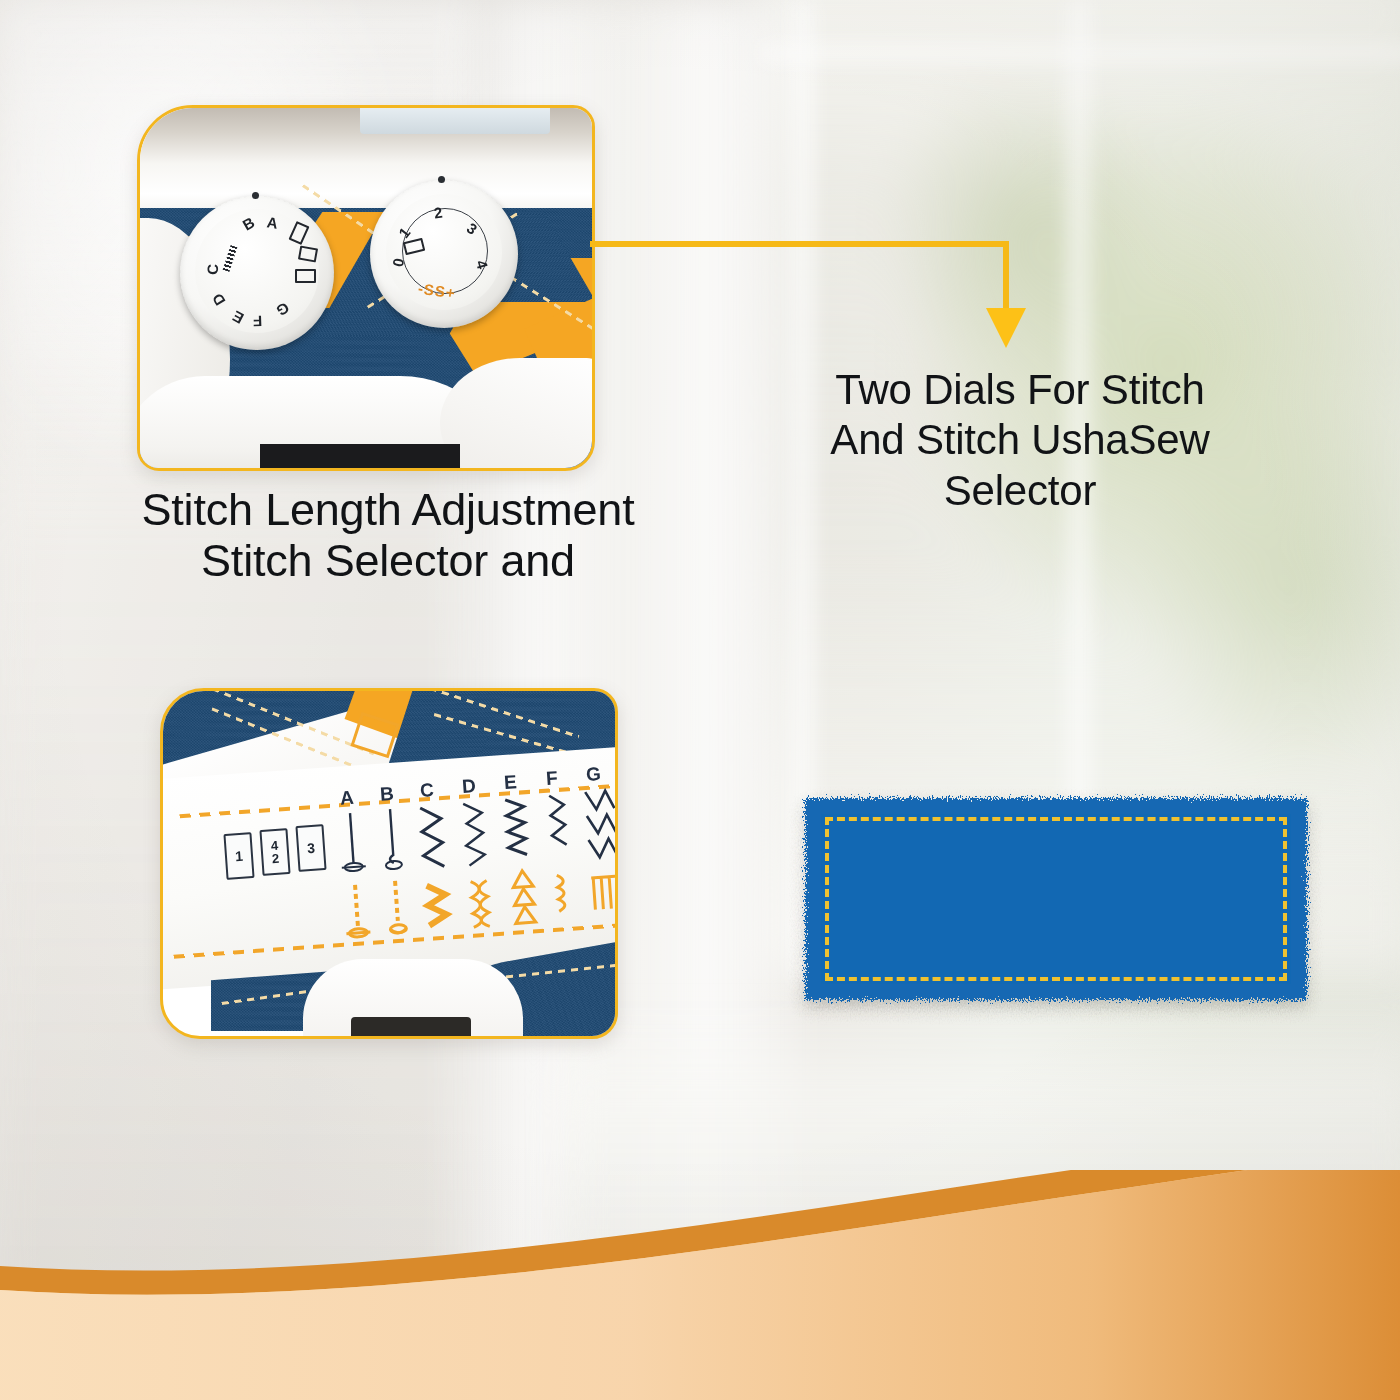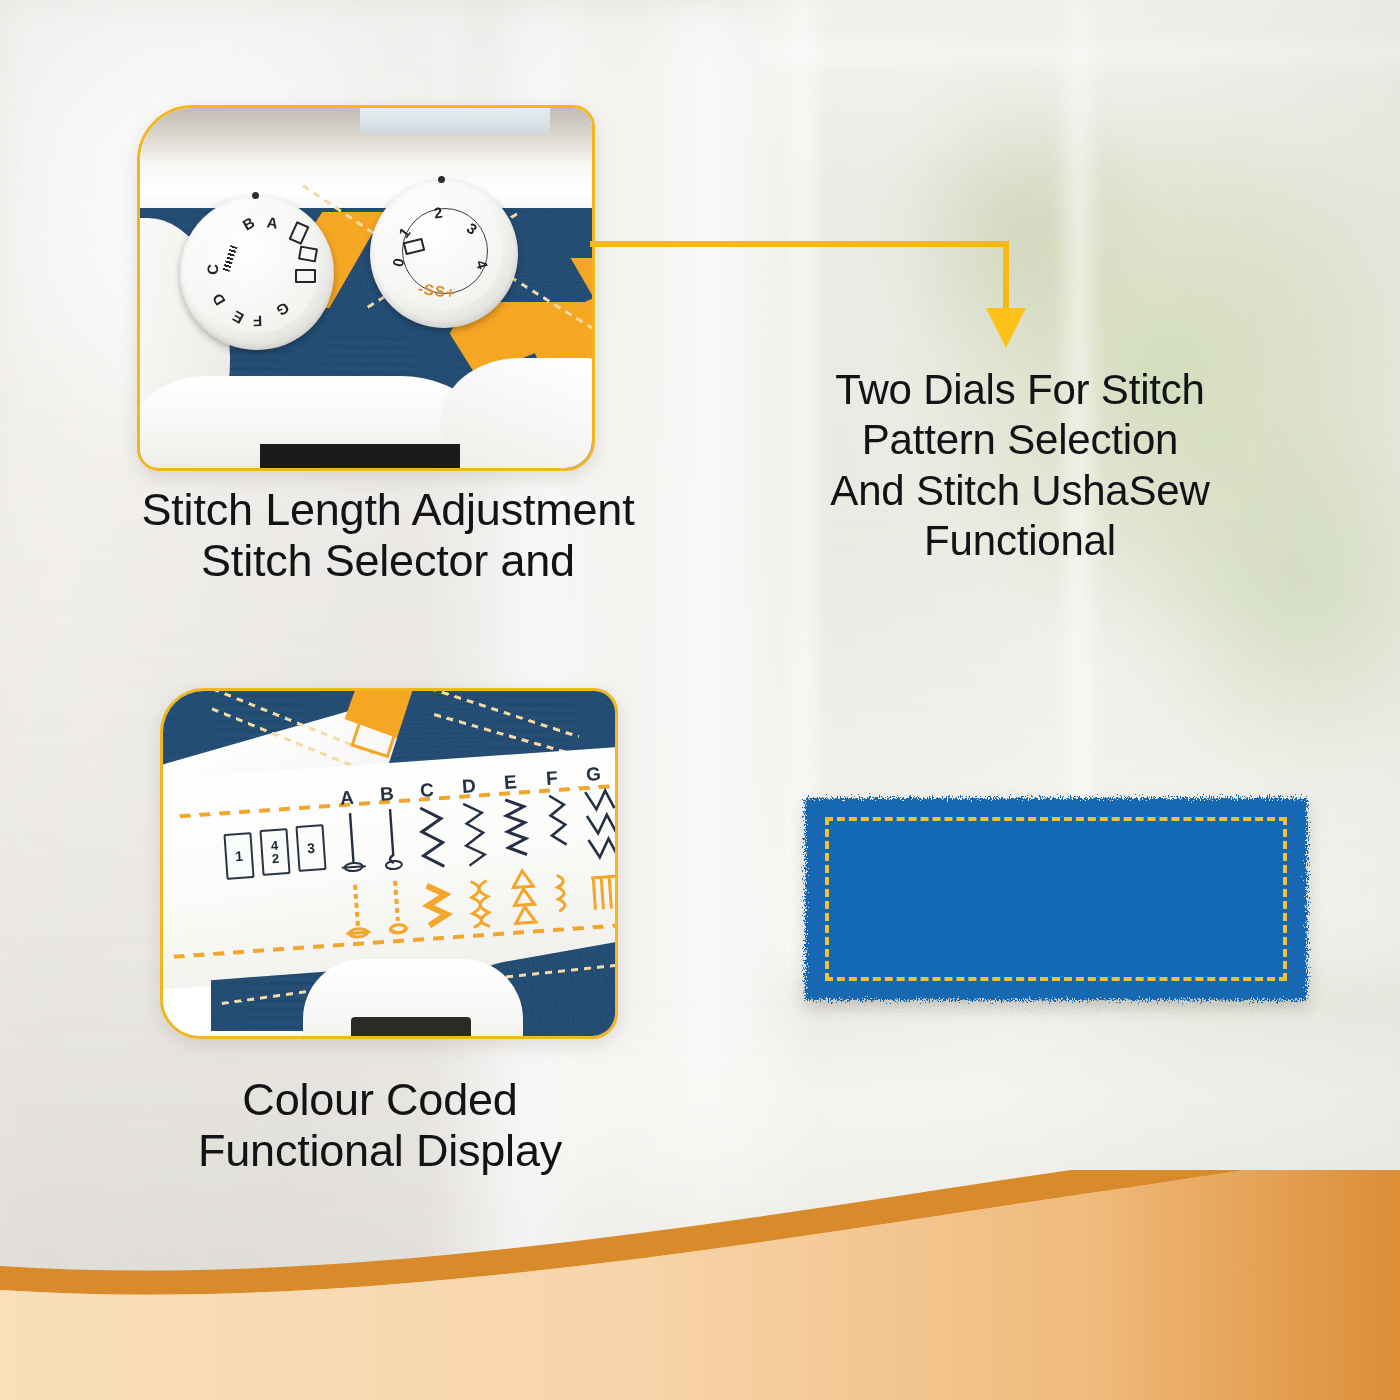--- a/index.html
+++ b/index.html
@@ -373,30 +373,25 @@
            border-radius:4px;"></div>
 
     </div>
   </div>
 
   <div class="cap cap-left1">
     <div>Stitch Length Adjustment</div>
     <div>Stitch Selector and</div>
   </div>
 
-  <div class="cap cap-left2">
-    <div>Colour Coded</div>
-    <div>Functional Display</div>
-  </div>
 
   <div class="cap cap-right">
     <div>Two Dials For Stitch</div>
-    <div>Pattern Selection</div>
     <div>And Stitch UshaSew</div>
-    <div>Functional</div>
+    <div>Selector</div>
   </div>
 
   <div class="badge">
     <div class="badge-fray"></div>
     <div class="badge-inner"></div>
     <div class="badge-stitch"></div>
     <div class="badge-txt badge-line2">
     </div>
   </div>
 

